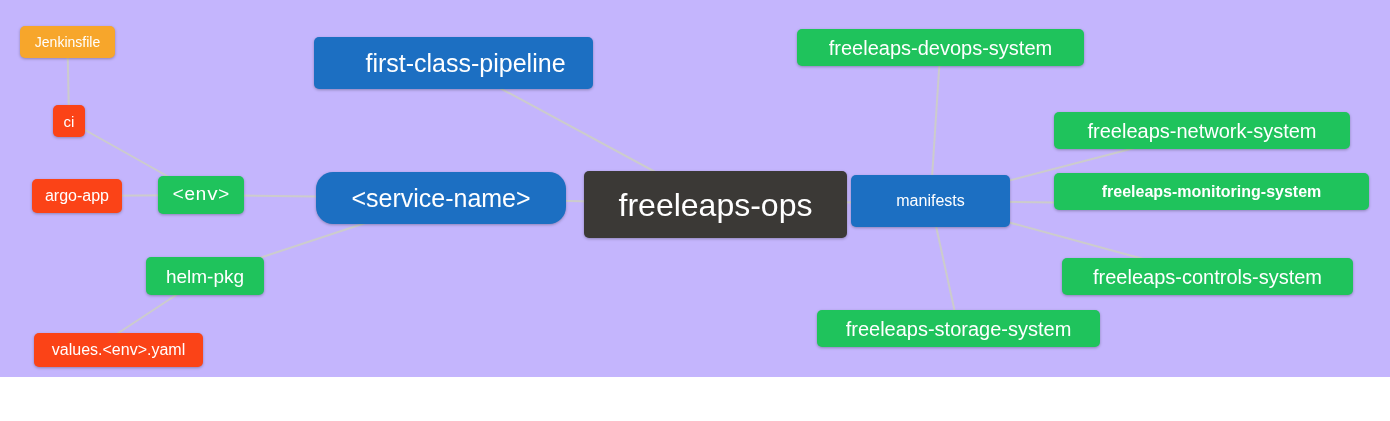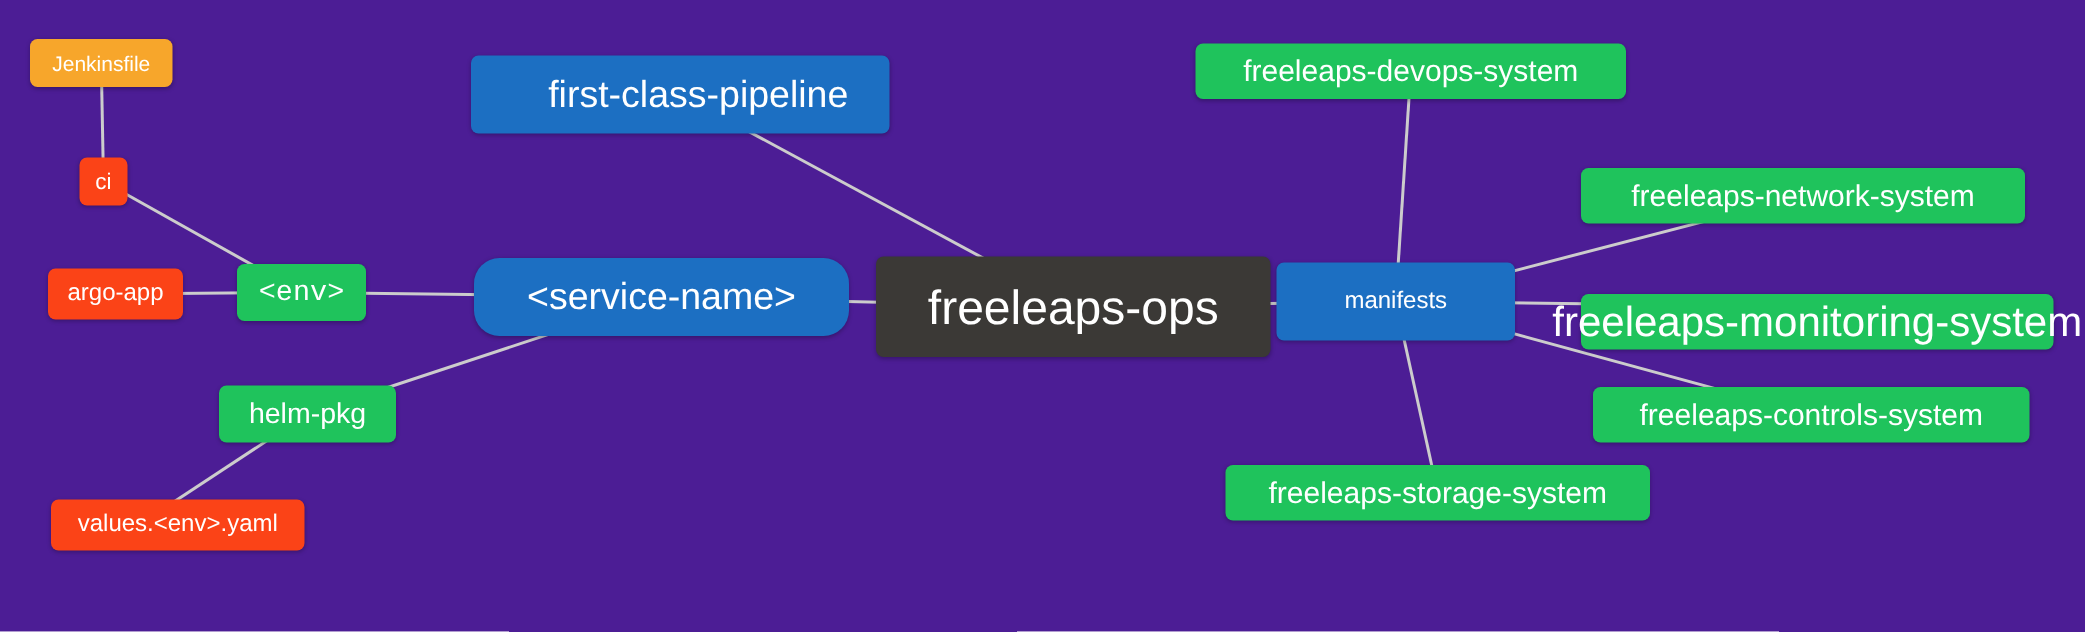--- a/index.html
+++ b/index.html
@@ -3,22 +3,22 @@
 <meta charset="utf-8">
 <style>
   html, body {
     margin: 0;
     padding: 0;
     background: #ffffff;
   }
   .canvas {
     position: relative;
     width: 1390px;
-    height: 421px;
-    background: #4c1d95;
+    height: 377px;
+    background: #c4b5fd;
     overflow: hidden;
     font-family: "Liberation Sans", sans-serif;
   }
   .canvas svg.edges {
     position: absolute;
     left: 0;
     top: 0;
     width: 1390px;
     height: 421px;
     display: block;
@@ -64,17 +64,17 @@
       <div class="node" style="left: 32px; top: 179px; width: 90px; height: 34px; background: rgb(251, 67, 23); font-size: 16px; color: rgb(255, 255, 255);">argo-app</div>
       <div class="node" style="left: 158px; top: 176px; width: 86px; height: 38px; background: rgb(31, 195, 92); font-size: 19px; color: rgb(255, 255, 255); font-family: Liberation Mono, monospace;">&lt;env&gt;</div>
       <div class="node" style="left: 146px; top: 257px; width: 118px; height: 38px; background: rgb(31, 195, 92); font-size: 19px; color: rgb(255, 255, 255);">helm-pkg</div>
       <div class="node" style="left: 8px; top: 333px; width: 169px; height: 34px; background: rgb(251, 67, 23); font-size: 16px; color: rgb(255, 255, 255); margin-left: 26px;">values.&lt;env&gt;.yaml</div>
       <div class="node" style="left: 314px; top: 37px; width: 279px; height: 52px; background: rgb(28, 111, 194); font-size: 25px; color: rgb(255, 255, 255); padding-left: 24px;">first-class-pipeline</div>
       <div class="node" style="left: 316px; top: 172px; width: 250px; height: 52px; background: rgb(28, 111, 194); font-size: 25px; color: rgb(255, 255, 255); border-radius: 17px;">&lt;service-name&gt;</div>
       <div class="node" style="left: 584px; top: 171px; width: 263px; height: 67px; background: rgb(59, 57, 54); font-size: 32px; color: rgb(255, 255, 255);">freeleaps-ops</div>
       <div class="node" style="left: 851px; top: 175px; width: 159px; height: 52px; background: rgb(28, 111, 194); font-size: 16px; color: rgb(255, 255, 255);">manifests</div>
       <div class="node" style="left: 797px; top: 29px; width: 287px; height: 37px; background: rgb(31, 195, 92); font-size: 20px; color: rgb(255, 255, 255);">freeleaps-devops-system</div>
       <div class="node" style="left: 1054px; top: 112px; width: 296px; height: 37px; background: rgb(31, 195, 92); font-size: 20px; color: rgb(255, 255, 255);">freeleaps-network-system</div>
-      <div class="node" style="left: 1054px; top: 196px; width: 315px; height: 37px; background: rgb(31, 195, 92); font-size: 28px; color: rgb(255, 255, 255);">freeleaps-monitoring-system</div>
+      <div class="node" style="left: 1054px; top: 173px; width: 315px; height: 37px; background: rgb(31, 195, 92); font-size: 16px; color: rgb(255, 255, 255); font-weight: bold;">freeleaps-monitoring-system</div>
       <div class="node" style="left: 1062px; top: 258px; width: 291px; height: 37px; background: rgb(31, 195, 92); font-size: 20px; color: rgb(255, 255, 255);">freeleaps-controls-system</div>
       <div class="node" style="left: 817px; top: 310px; width: 283px; height: 37px; background: rgb(31, 195, 92); font-size: 20px; color: rgb(255, 255, 255);">freeleaps-storage-system</div>
     </div>
 </div>
 
 </body></html>

